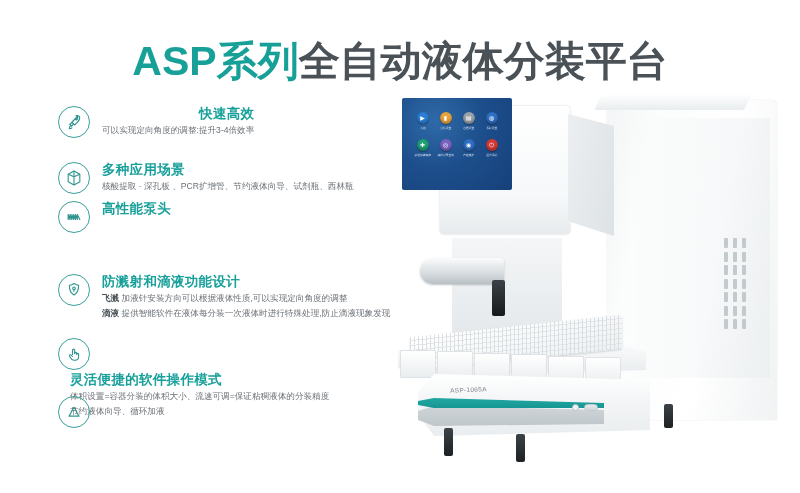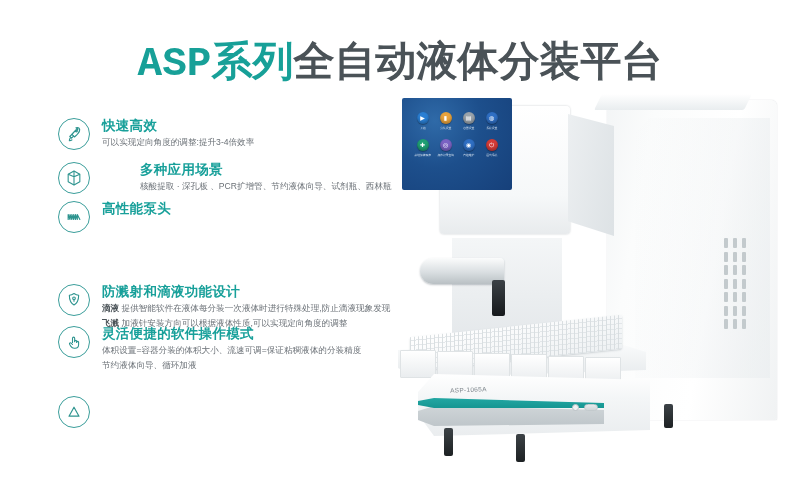--- a/index.html
+++ b/index.html
@@ -7,36 +7,36 @@
     width: 800px; height: 493px;
     background: #ffffff;
     font-family: "Liberation Sans", "DejaVu Sans", sans-serif;
     overflow: hidden;
   }
   .page { position: relative; width: 800px; height: 493px; background: #fff; }
 
   
   .title-wrap {
     position: absolute; top: 34px; left: 0; width: 800px;
-    text-align: center; white-space: nowrap; font-family: Liberation Mono, monospace;
+    text-align: center; white-space: nowrap;
   }
   .title { font-size: 41px; font-weight: bold; letter-spacing: 0px; }
   .title .accent { color: #17a098; }
   .title .dark   { color: #4a5257; }
 
   
   .features {
     position: absolute; left: 58px; top: 104px; width: 340px;
   }
   .feature { position: absolute; display: flex; align-items: flex-start; }
-  .f1 { top: 12px; }
-  .f2 { top: 56px; gap: 38px; }
+  .f1 { top: 0px; text-align: right; }
+  .f2 { top: 56px; }
   .f3 { top: 95px; }
-  .f4 { top: 168px; margin-top: 10px; }
-  .f5 { top: 220px; }
+  .f4 { top: 168px; }
+  .f5 { top: 232px; flex-direction: column; }
   .f6 { top: 290px; }
 
   .f-icon {
     width: 32px; height: 32px; flex: 0 0 32px;
     border: 1.4px solid #3b9e9b; border-radius: 50%;
     display: flex; align-items: center; justify-content: center;
     margin-top: 2px;
   }
   .f-icon svg { display: block; }
 
@@ -242,22 +242,22 @@
     <div class="feature f4">
       <div class="f-icon">
         <svg width="20" height="20" viewBox="0 0 24 24" fill="none" stroke="#2e948f" stroke-width="1.3" stroke-linejoin="round">
           <path d="M12 4.2c2.2 1.5 4.2 2 5.6 2.1 0 6-1.8 9.6-5.6 11.6C8.2 15.9 6.4 12.3 6.4 6.3 7.8 6.2 9.8 5.7 12 4.2z"></path>
           <circle cx="12" cy="10" r="1.6"></circle>
           <path d="M12 11.7v2.4"></path>
         </svg>
       </div>
       <div class="f-text">
         <div class="f-title">防溅射和滴液功能设计</div>
+        <div class="f-desc"><b>飞溅</b> 加液针安装方向可以根据液体性质,可以实现定向角度的调整</div>
         <div class="f-desc"><b>滴液</b> 提供智能软件在液体每分装一次液体时进行特殊处理,防止滴液现象发现</div>
-        <div class="f-desc"><b>飞溅</b> 加液针安装方向可以根据液体性质,可以实现定向角度的调整</div>
       </div>
     </div>
 
     <div class="feature f5">
       <div class="f-icon">
         <svg width="20" height="20" viewBox="0 0 24 24" fill="none" stroke="#2e948f" stroke-width="1.3" stroke-linecap="round" stroke-linejoin="round">
           <path d="M10.2 12.5V7.4a1.3 1.3 0 0 1 2.6 0v4.3"></path>
           <path d="M12.8 11.2a1.2 1.2 0 0 1 2.4 0v1.3"></path>
           <path d="M15.2 12.1a1.2 1.2 0 0 1 2.3 0v3.1c0 2.4-1.7 4.2-4.2 4.2h-1.2c-2 0-3-.9-3.8-2.1l-1.6-2.6a1.2 1.2 0 0 1 1.9-1.4l1.6 1.7"></path>
         </svg>

